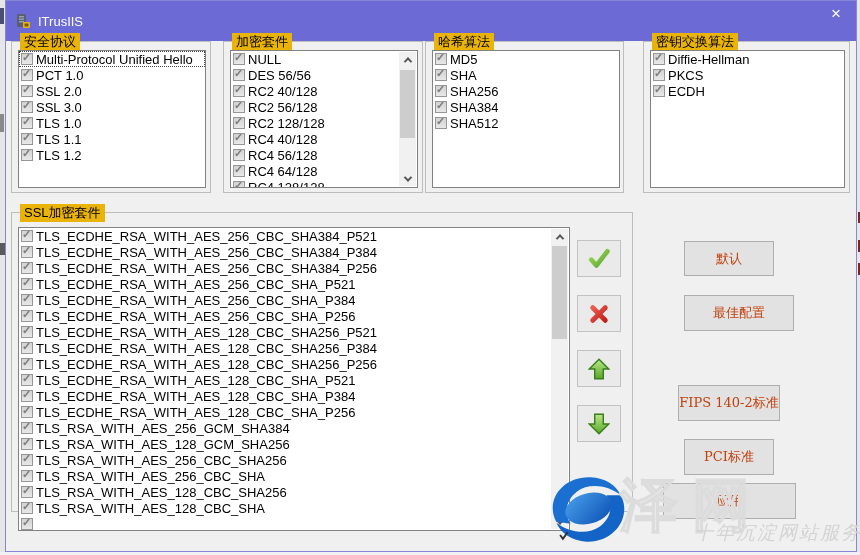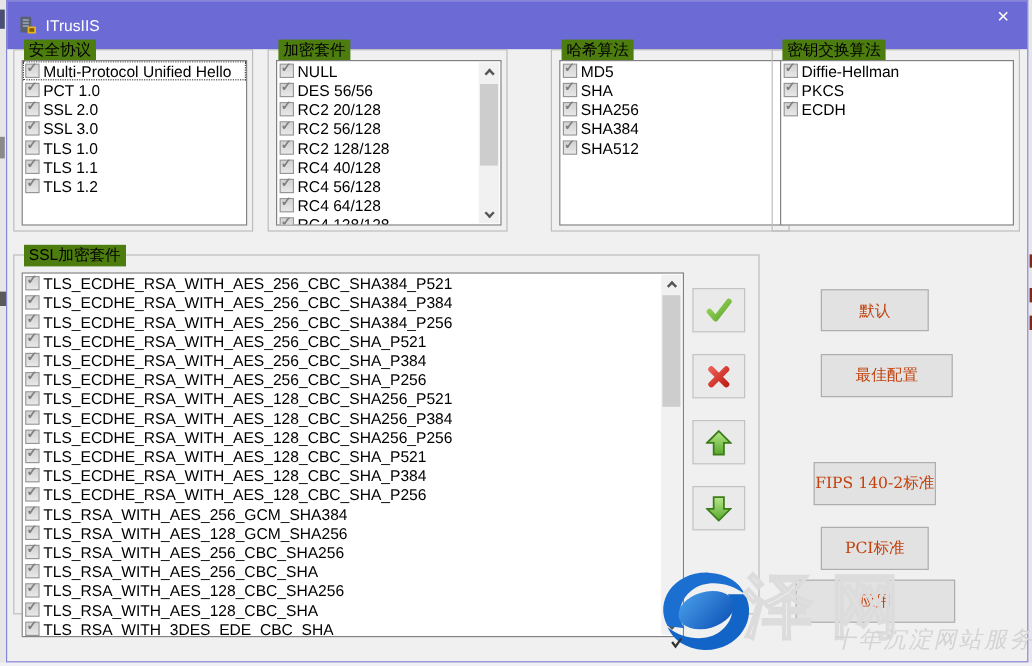--- a/index.html
+++ b/index.html
@@ -16,21 +16,21 @@
   .window{position:absolute;left:5px;top:0;width:852px;height:552px;box-sizing:border-box;
           border:1px solid #8785d8;background:#f0f0f0;}
   .titlebar{position:absolute;left:0;top:0;right:0;height:40px;background:#6c6bd5;display:flex;align-items:center;}
   .titlebar .app-icon{width:16px;height:16px;margin:0 7px 0 9px;flex:none;}
   .titlebar .title{color:#ffffff;font-size:13px;}
   .close-btn{position:absolute;right:6px;top:2px;width:28px;height:21px;display:flex;align-items:center;justify-content:center;
              color:#ffffff;font-size:17px;line-height:1;}
 
   
   .groupbox{position:absolute;border:1px solid #bdbdbd;box-sizing:border-box;}
-  .glabel{position:absolute;top:-9px;left:8px;background:#4d7c0f;padding:0 4px;font-size:13px;color:#000;white-space:nowrap;}
+  .glabel{position:absolute;top:-9px;left:8px;background:#eab308;padding:0 4px;font-size:13px;color:#000;white-space:nowrap;}
 
   
   .listbox{position:absolute;background:#ffffff;border:1px solid #828282;box-sizing:border-box;overflow:hidden;}
   .row{display:flex;align-items:center;height:16px;padding-left:2px;font-size:13px;color:#000;white-space:nowrap;}
   .row.focused{outline:1px dotted #444;outline-offset:-1px;}
   .cb{position:relative;width:12px;height:12px;flex:none;margin-right:3px;box-sizing:border-box;
       border:1px solid #969696;background:linear-gradient(#d2d2d2,#e8e8e8);}
   .cb::before{content:"\2713";position:absolute;left:0px;top:-2px;font-size:11px;font-weight:bold;color:#7e7e7e;line-height:1;}
   .lbl{overflow:hidden;}
 
@@ -147,21 +147,21 @@
             <span class="lbl">NULL</span>
           </div>
 
           <div class="row">
             <span class="cb"></span>
             <span class="lbl">DES 56/56</span>
           </div>
 
           <div class="row">
             <span class="cb"></span>
-            <span class="lbl">RC2 20/128</span>
+            <span class="lbl">RC2 40/128</span>
           </div>
 
           <div class="row">
             <span class="cb"></span>
             <span class="lbl">RC2 56/128</span>
           </div>
 
           <div class="row">
             <span class="cb"></span>
             <span class="lbl">RC2 128/128</span>
@@ -182,21 +182,21 @@
             <span class="lbl">RC4 64/128</span>
           </div>
 
           <div class="row">
             <span class="cb"></span>
             <span class="lbl">RC4 128/128</span>
           </div>
         </div>
     </div>
 
-    <div class="groupbox" style="left:453px;top:40px;width:199px;height:152px;">
+    <div class="groupbox" style="left:419px;top:40px;width:199px;height:152px;">
       <span class="glabel">哈希算法</span>
       <div class="listbox" style="left:6px;top:8px;width:188px;height:138px;">
 
           <div class="row">
             <span class="cb"></span>
             <span class="lbl">MD5</span>
           </div>
 
           <div class="row">
             <span class="cb"></span>
@@ -340,21 +340,20 @@
             <span class="lbl">TLS_RSA_WITH_AES_128_CBC_SHA256</span>
           </div>
 
           <div class="row">
             <span class="cb"></span>
             <span class="lbl">TLS_RSA_WITH_AES_128_CBC_SHA</span>
           </div>
 
           <div class="row">
             <span class="cb"></span>
-            <span class="lbl">TLS_RSA_WITH_3DES_EDE_CBC_SHA</span>
           </div>
         </div>
 
       <div class="icon-btn" style="left:565px;top:27px;">
         <svg width="24" height="22" viewBox="0 0 18 17">
           <defs>
               <linearGradient id="gc" x1="0" y1="0" x2="1" y2="1">
             <stop offset="0" stop-color="#9ed95c"></stop>
                 <stop offset="1" stop-color="#5ca62d"></stop>
               </linearGradient>

